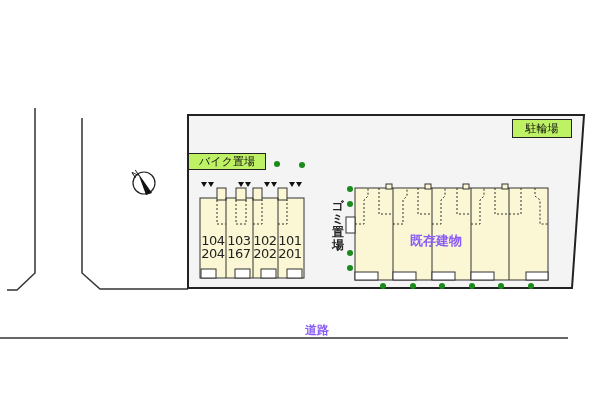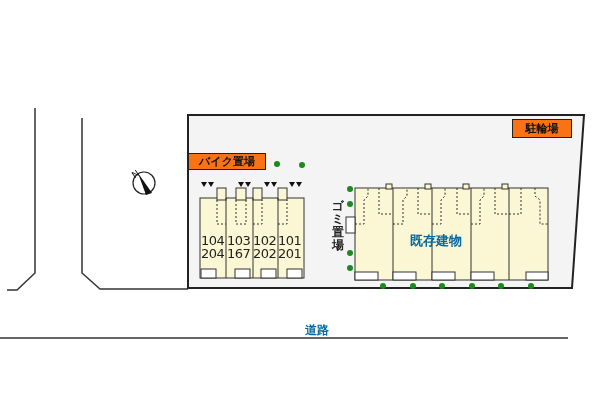--- a/index.html
+++ b/index.html
@@ -1,20 +1,20 @@
 <!DOCTYPE html>
 <html><head>
 <meta charset="utf-8">
 <style>
   html, body { margin: 0; padding: 0; background: #ffffff; }
   body { width: 600px; height: 400px; position: relative; overflow: hidden; font-family: "DejaVu Sans", sans-serif; }
   svg { position: absolute; left: 0; top: 0; }
-  .label { position: absolute; font-family: Liberation Mono, monospace; color: #0369a1; font-weight: bold; white-space: nowrap; }
-  .boxlabel { position: absolute; background: #f97316; border: 1.5px solid #222; font-weight: bold; font-size: 11px; display: flex; align-items: center; justify-content: center; color: #111; box-sizing: border-box; }
-  .unitnum { position: absolute; font-size: 13px; line-height: 13px; color: #222; width: 24px; letter-spacing: -0.5px; }
+  .label { position: absolute; font-family: Liberation Mono, monospace; color: #8b5cf6; font-weight: bold; white-space: nowrap; }
+  .boxlabel { position: absolute; background: #bef264; border: 1.5px solid #222; font-weight: normal; font-size: 11px; display: flex; align-items: center; justify-content: center; color: #111; box-sizing: border-box; }
+  .unitnum { position: absolute; font-size: 13px; line-height: 13px; color: #222; text-align: center; width: 24px; letter-spacing: -0.5px; }
   .vert { position: absolute; font-size: 12px; font-weight: bold; color: #222; width: 14px; text-align: center; line-height: 13px; }
 </style>
 </head>
 <body>
 
 <svg width="600" height="400" viewBox="0 0 600 400">
 
   <polyline points="35,108 35,273 17,290 7,290" fill="none" stroke="#333" stroke-width="1.5"></polyline>
   <polyline points="82,118 82,273 100,289 188,289" fill="none" stroke="#333" stroke-width="1.5"></polyline>
 

